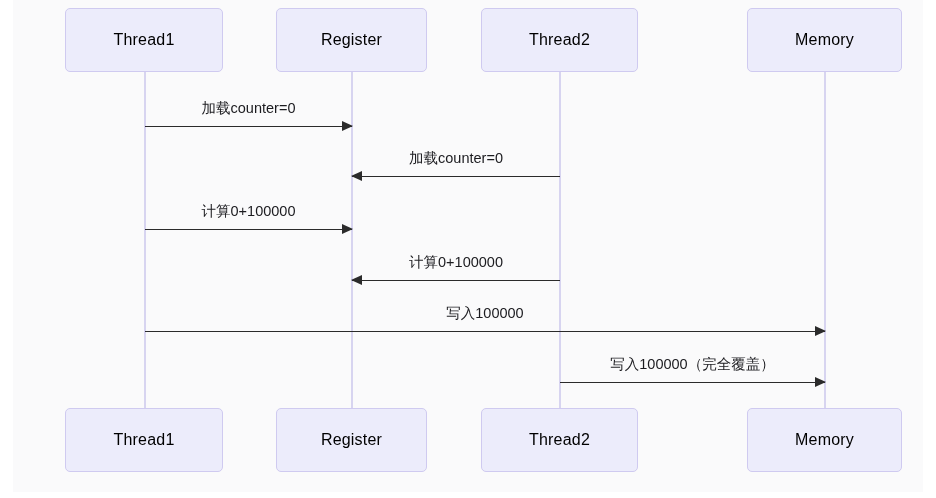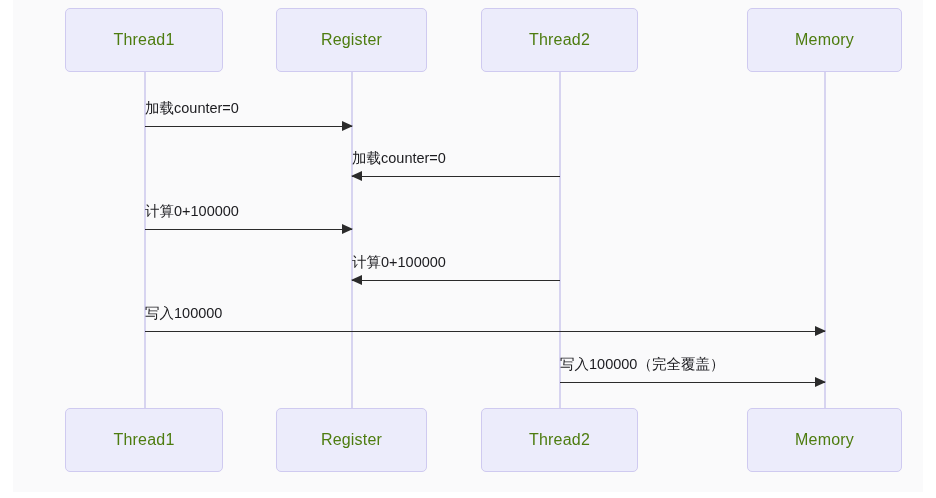--- a/index.html
+++ b/index.html
@@ -34,21 +34,21 @@
   .participant-box {
     position: absolute;
     box-sizing: border-box;
     height: 64px;
     background: #ececfb;
     border: 1px solid #cfcaf0;
     border-radius: 5px;
     display: flex;
     align-items: center;
     justify-content: center;
-    color: #4d7c0f;
+    color: #000000;
     font-size: 16px;
     letter-spacing: 0.2px;
   }
   .msg {
     position: absolute;
     height: 0;
   }
   .msg .line {
     position: absolute;
     left: 0;
@@ -71,20 +71,21 @@
   }
   .msg.to-left .head {
     left: -1px;
     border-right: 11px solid #2b2b2b;
   }
   .msg .label {
     position: absolute;
     left: 0;
     width: 100%;
     bottom: 8px;
+    text-align: center;
     font-size: 14.5px;
     color: #1b1b1f;
     white-space: nowrap;
   }
 </style>
 </head>
 <body>
 
 <div id="canvas">
   <div class="diagram-surface">

